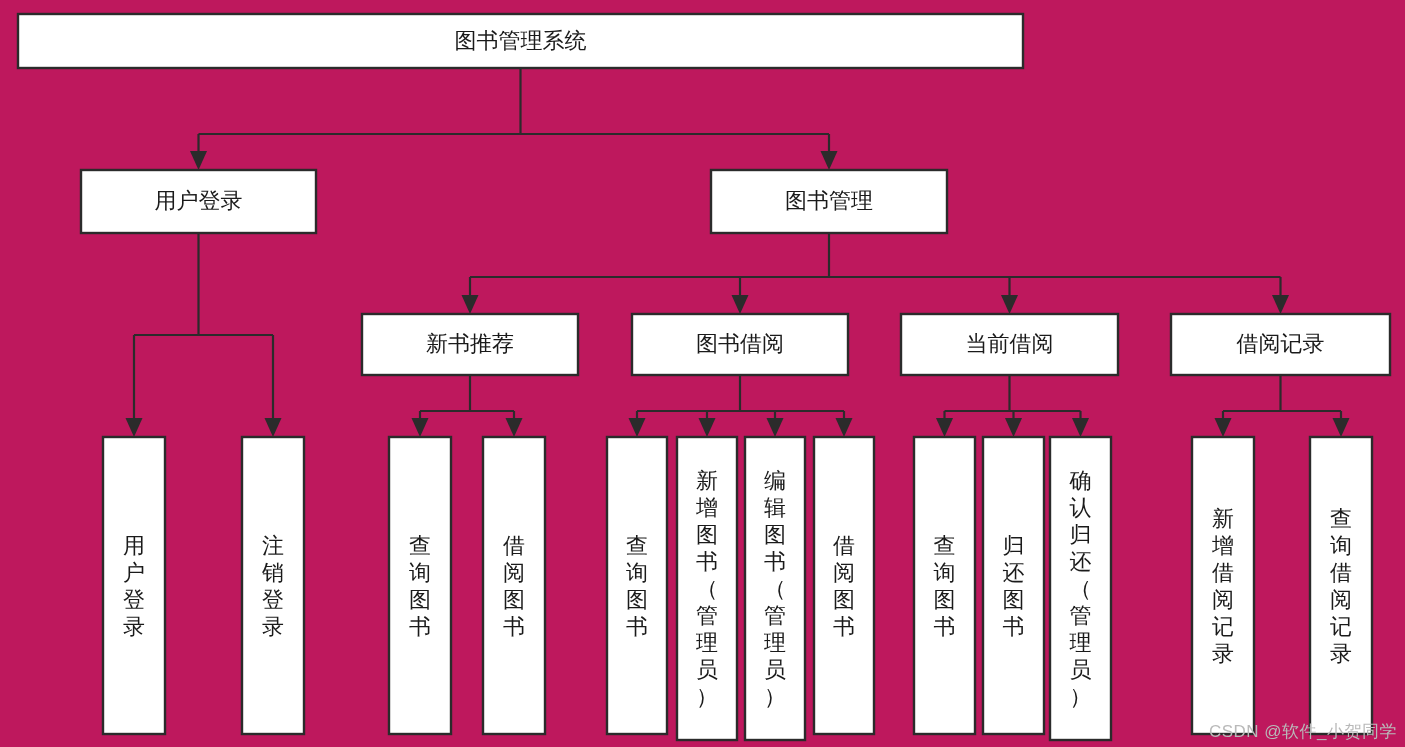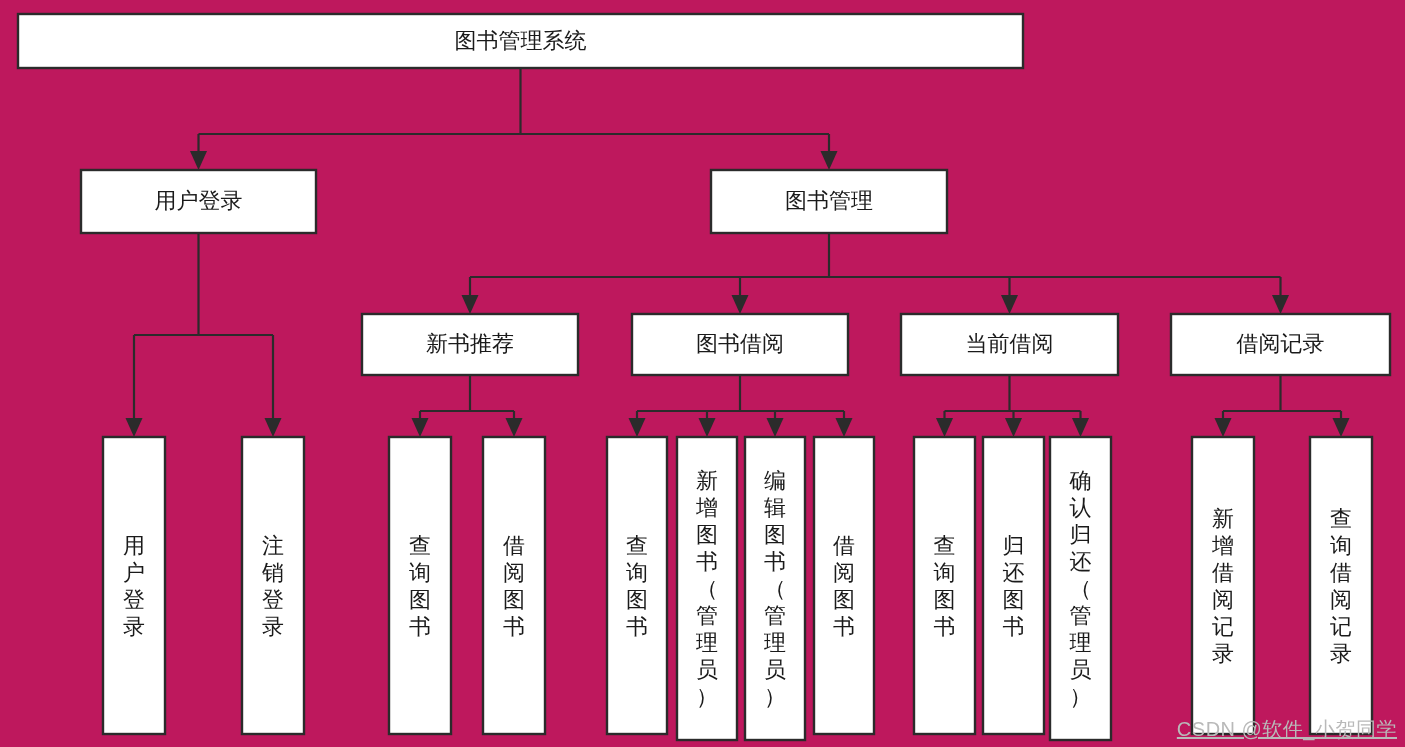--- a/index.html
+++ b/index.html
@@ -50,26 +50,25 @@
     font-family: "Liberation Sans", "DejaVu Sans", sans-serif;
     font-size: 22px;
     fill: #1a1a1a;
     text-anchor: middle;
   }
   .watermark {
     position: absolute;
     right: 8px;
     bottom: 4px;
     font-family: "Liberation Sans", "DejaVu Sans", sans-serif;
-    font-size: 20px;
+    font-size: 17px;
     color: #b9b9b9;
     letter-spacing: 0.5px;
     white-space: nowrap;
     pointer-events: none;
-    text-decoration: underline;
   }
 </style>
 </head>
 <body>
 
 <div id="diagram-root">
   <svg id="flow" viewBox="0 0 1405 747">
     <g id="connectors">
         <line x1="520.5" y1="68" x2="520.5" y2="134" class="conn"></line>
         <line x1="198.5" y1="134" x2="829" y2="134" class="conn"></line>

